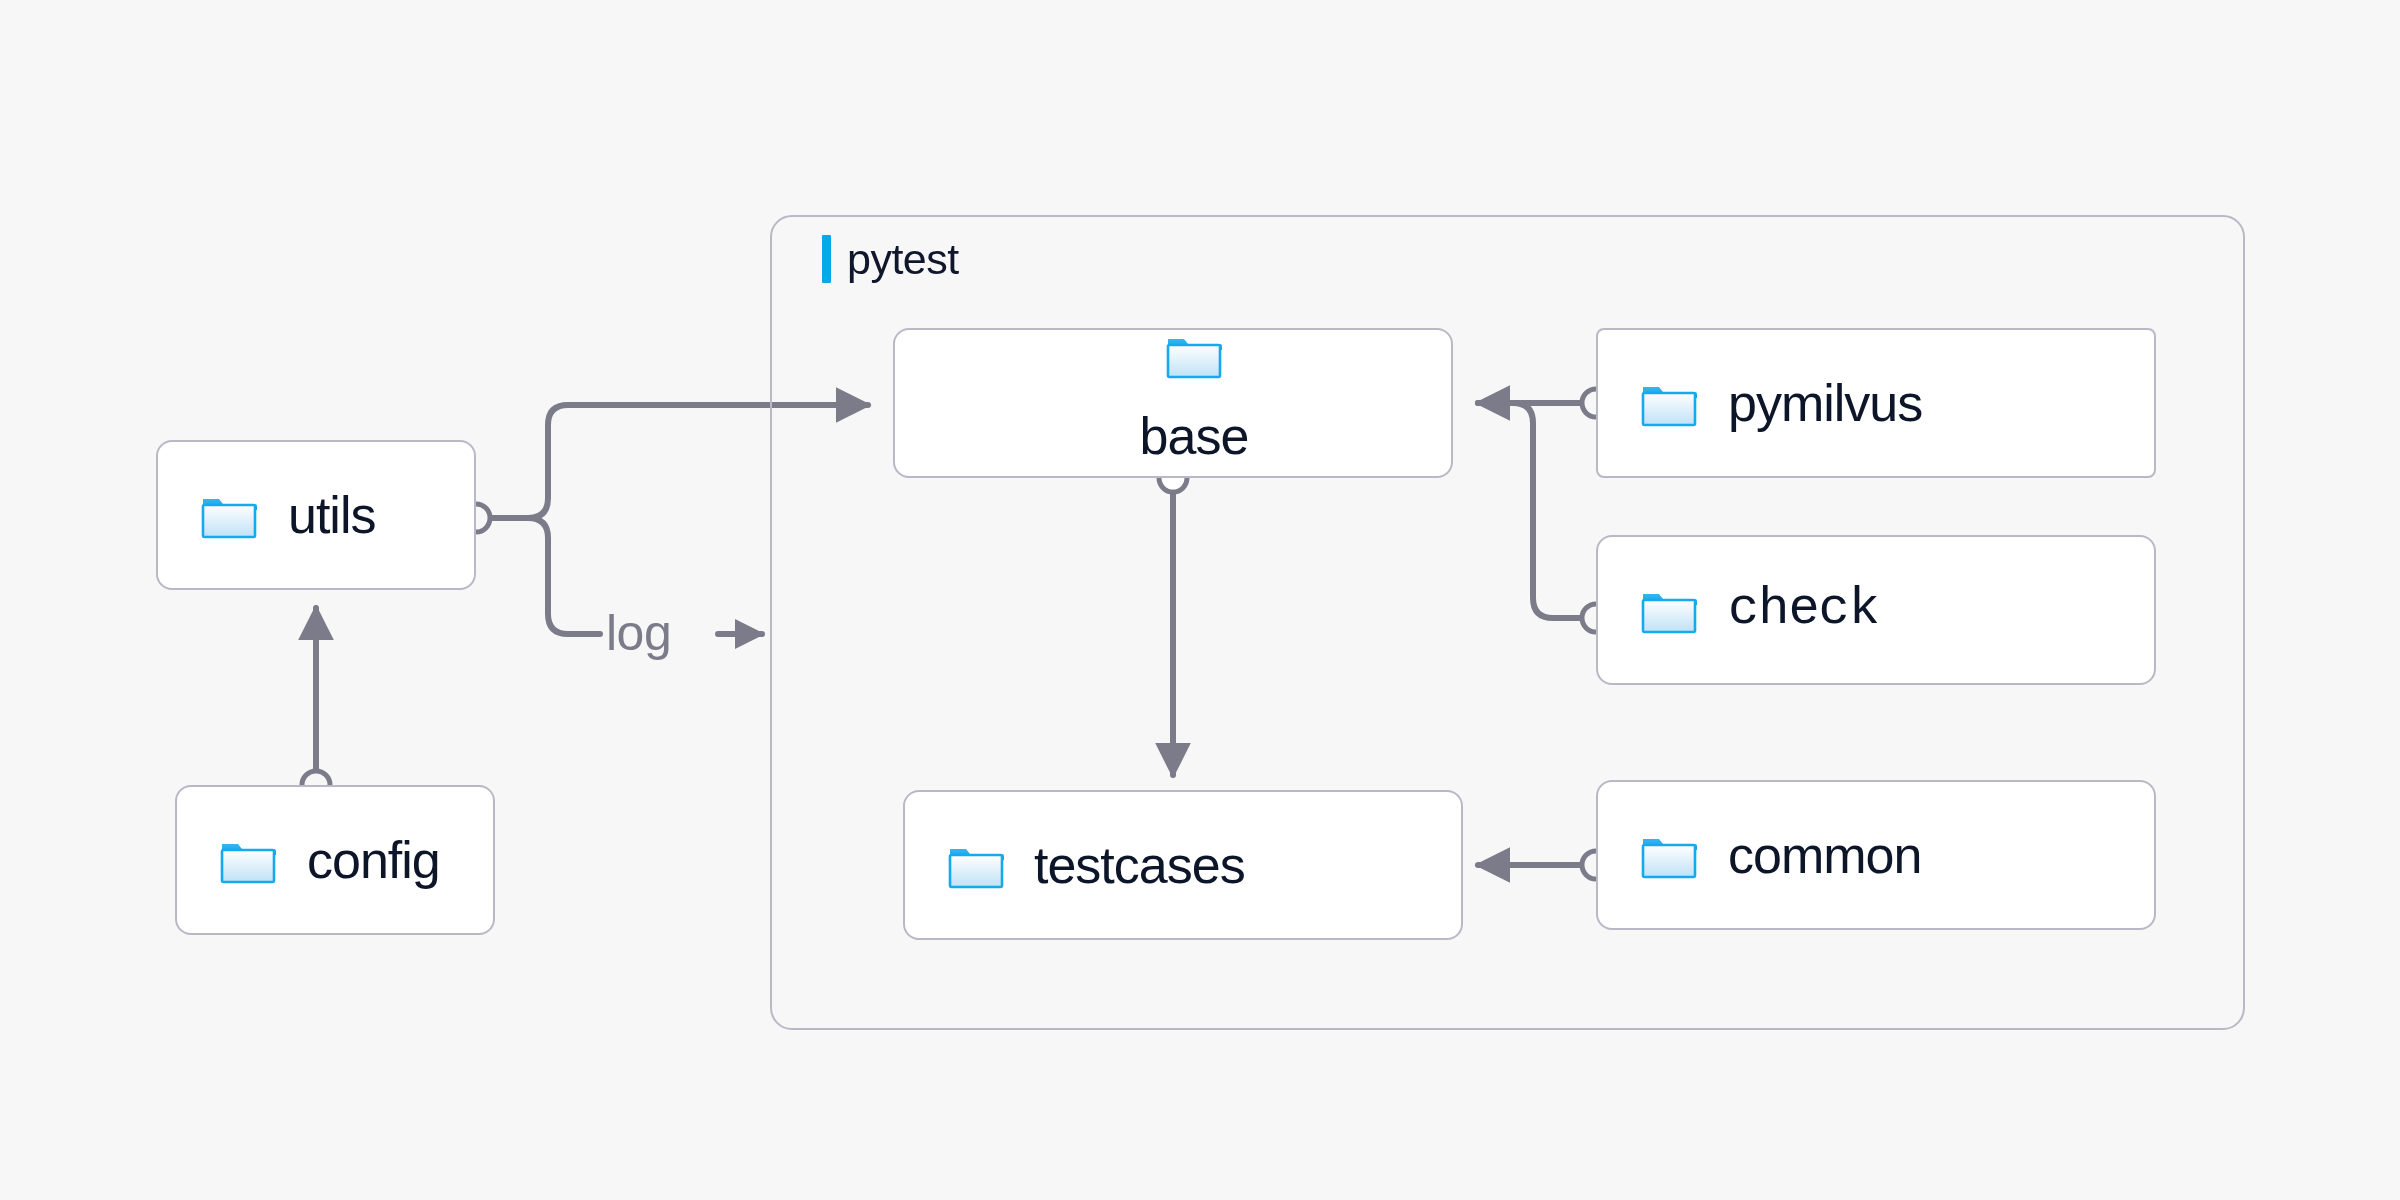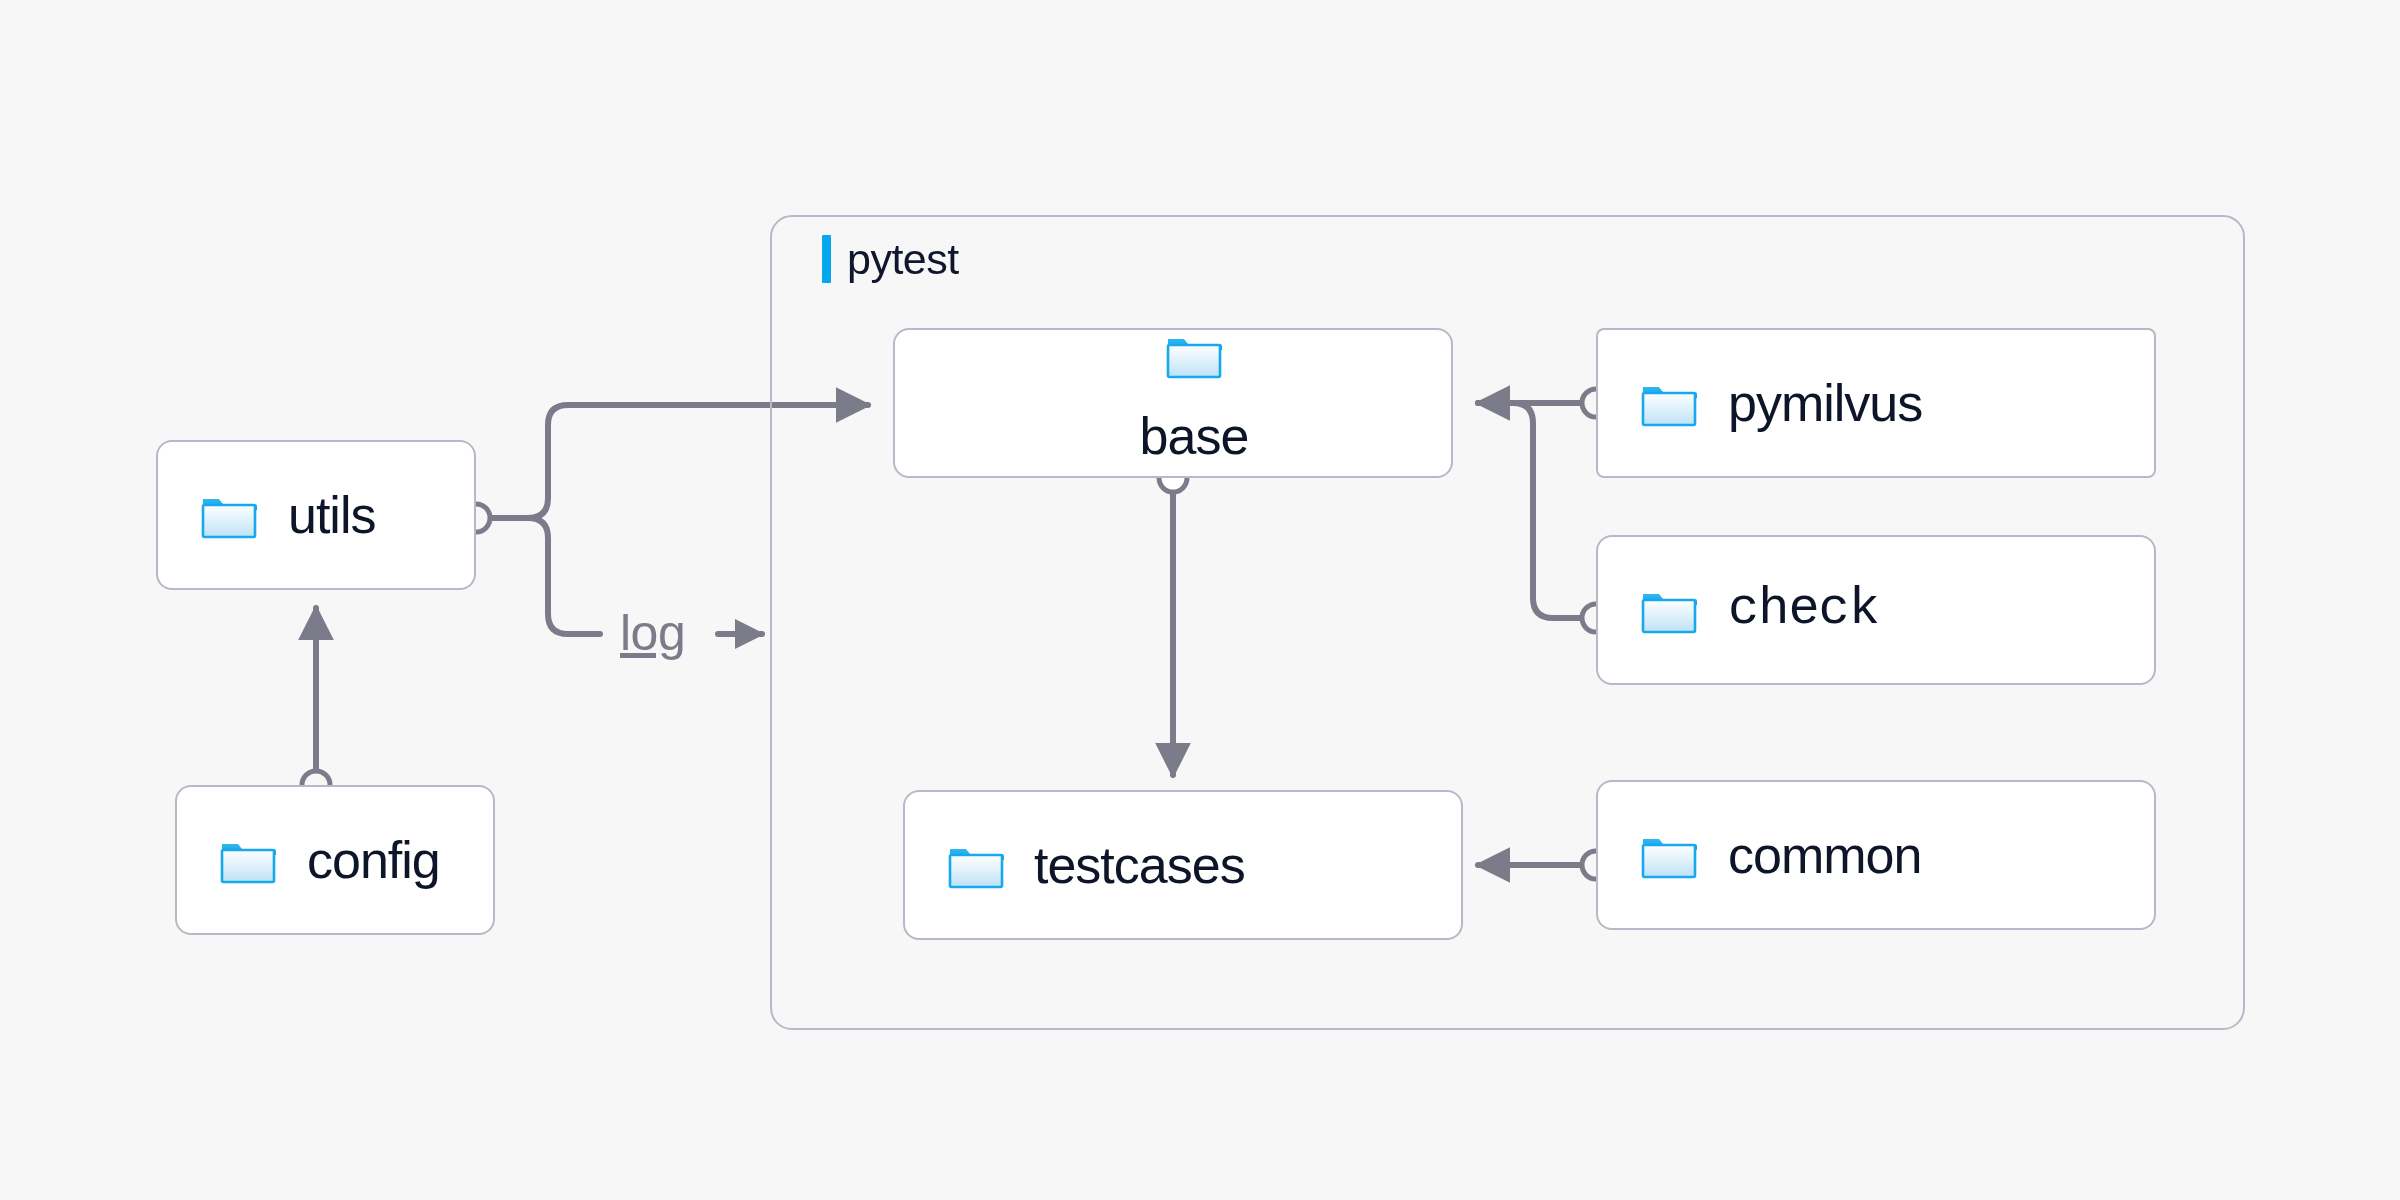--- a/index.html
+++ b/index.html
@@ -195,15 +195,15 @@
   </div>
 
   <div class="node" style="left:1596px; top:780px; width:560px; height:150px;">
     <svg class="folder-icon" viewBox="0 0 58 50">
       <path d="M3 9 h16 l4 5 h32 a2 2 0 0 1 2 2 v4 H3 z" fill="url(#folderTabGrad)"></path>
       <rect x="3" y="15" width="52" height="32" rx="1.5" fill="url(#folderGrad)" stroke="#16a9ee" stroke-width="2.6"></rect>
     </svg>
     <span class="node-label">common</span>
   </div>
 
-  <div class="edge-label" style="left:620px; top:608px;text-decoration:underline;">log</div>
+  <div class="edge-label" style="left:606px; top:608px;">log</div>
 
 </div>
 
 </body></html>

